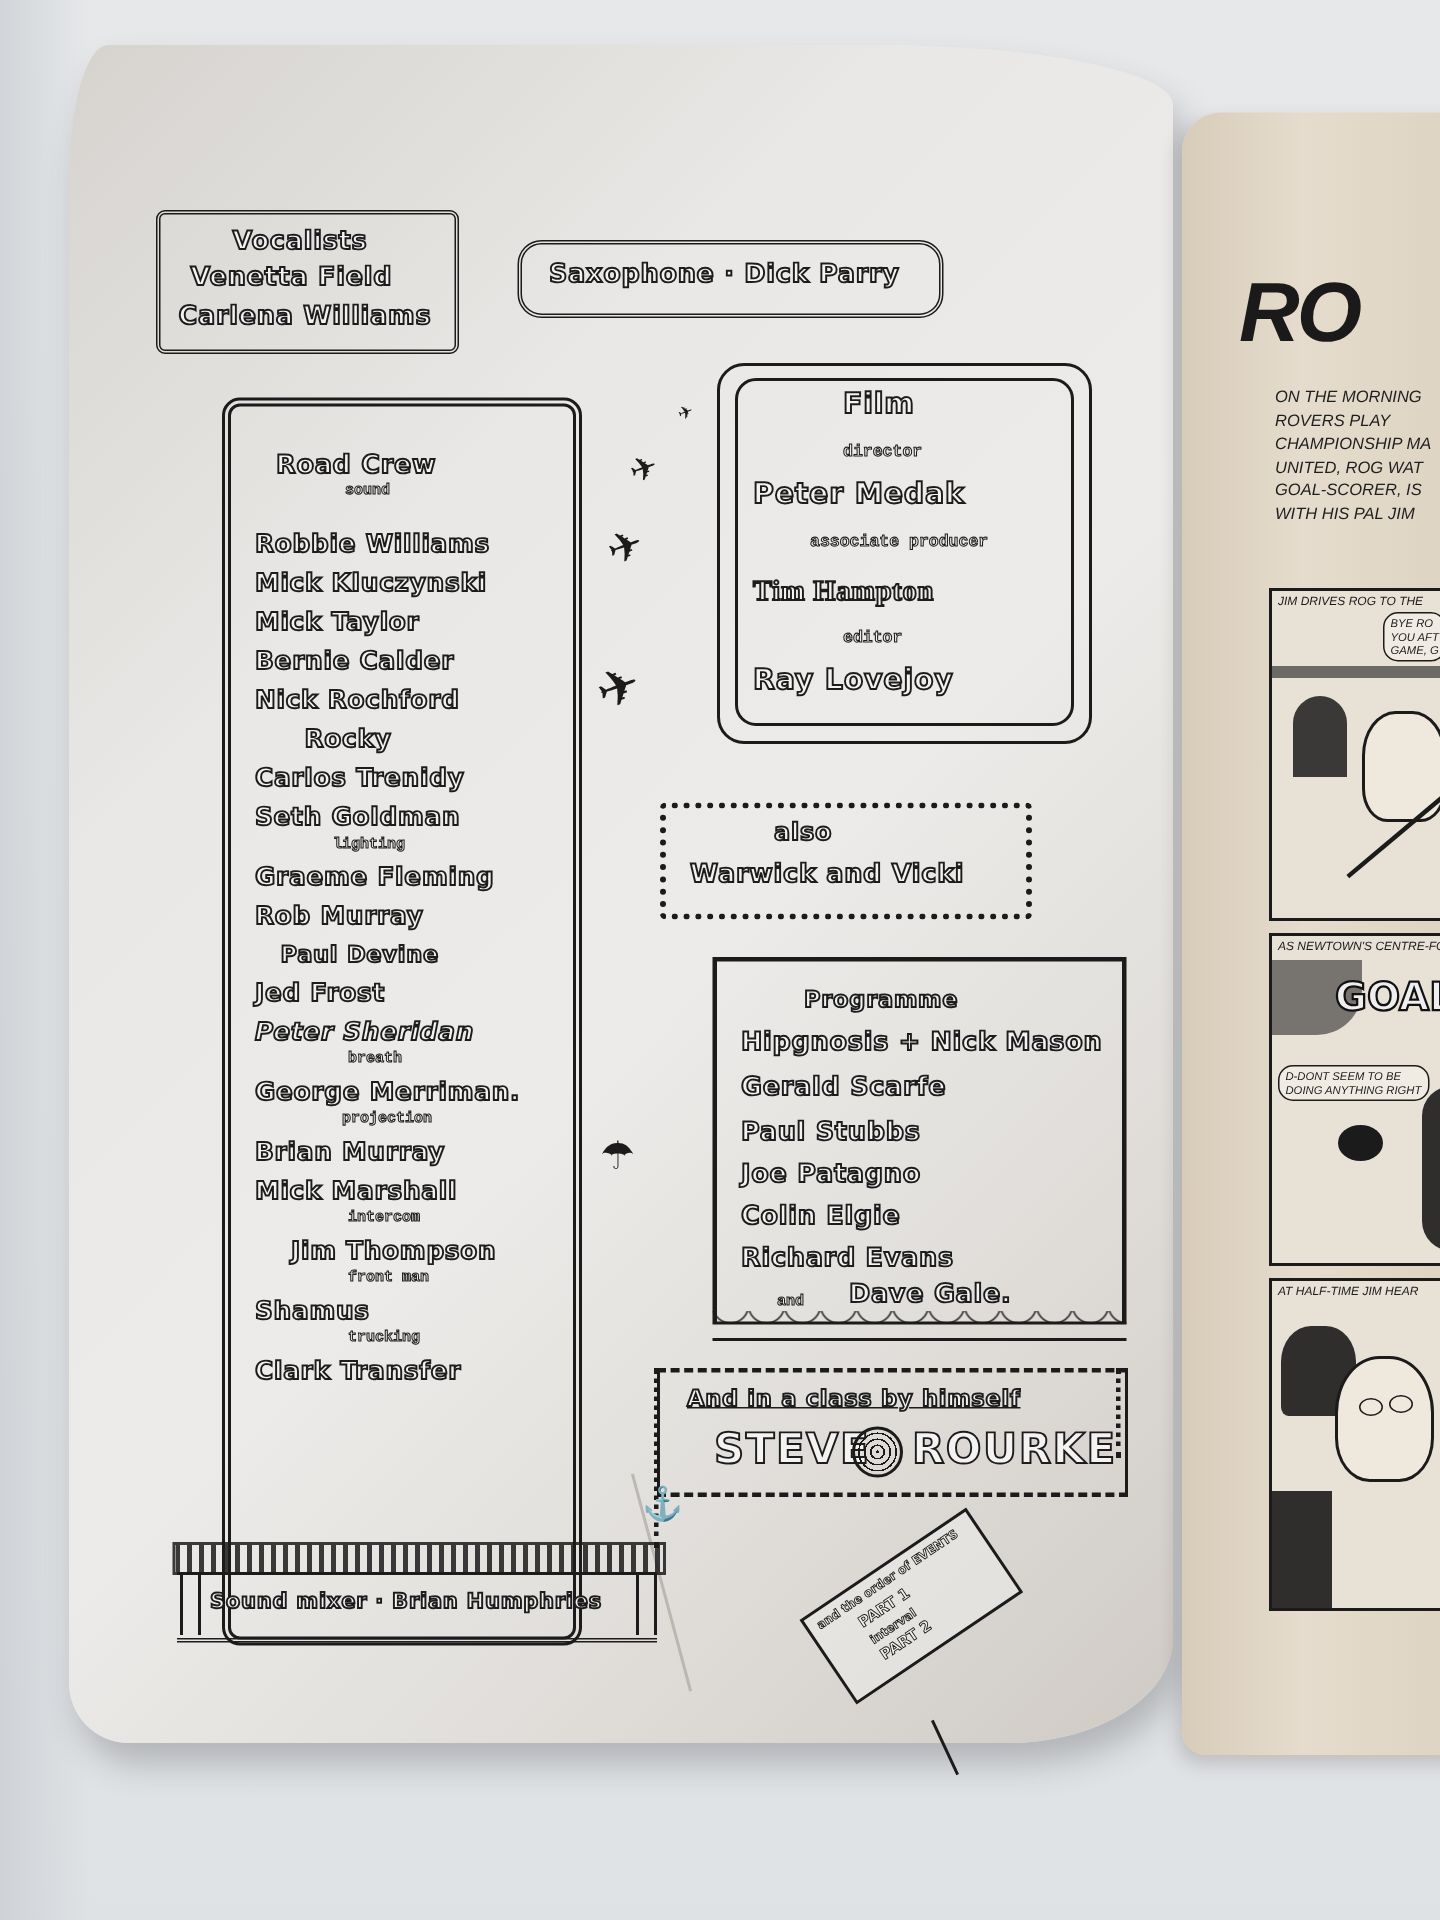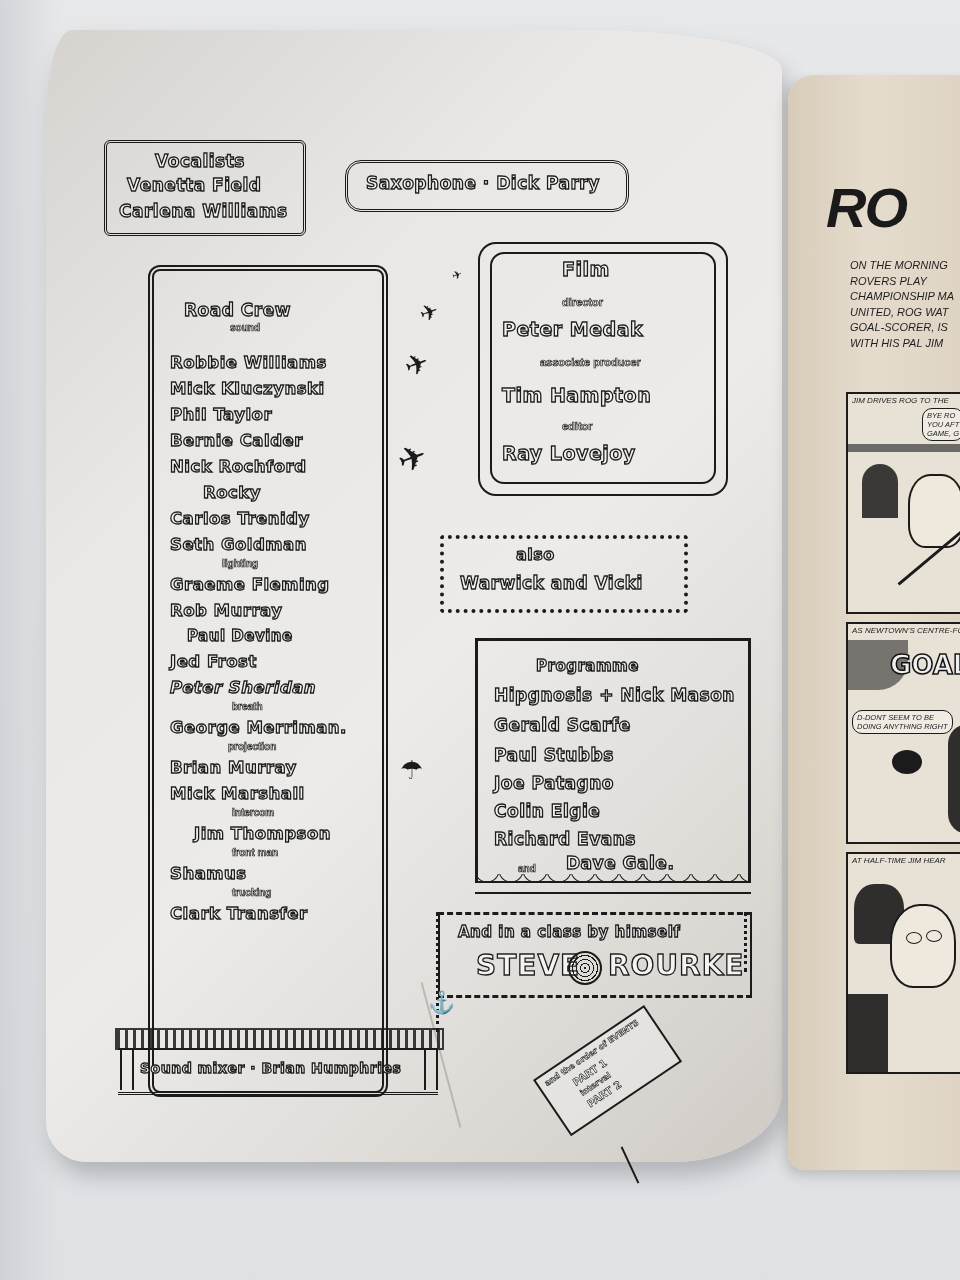--- a/index.html
+++ b/index.html
@@ -32,21 +32,21 @@
   
   .bubble {
     font-family: "DejaVu Sans", sans-serif;
     font-weight: bold;
     color: #f4f3f1;
     -webkit-text-stroke: 1.3px #1c1c1c;
     letter-spacing: .5px;
     white-space: nowrap;
   }
   .small-role {
-    font-family: Liberation Sans, sans-serif;
+    font-family: Liberation Mono, monospace;
     font-weight: bold; font-size: 10px;
     color:#efeeec; -webkit-text-stroke: .7px #1c1c1c;
     white-space: nowrap;
   }
 
   .frame { position:absolute; border:2px solid #1b1b1b; }
 
   
   .vocal-box { left:104px; top:140px; width:196px; height:90px; border-radius:6px;
     border: 3px double #1b1b1b; }
@@ -125,21 +125,21 @@
 <div class="frame sax-box">
   <div class="bubble" style="position:absolute;left:18px;top:10px;font-size:17px;">Saxophone · Dick Parry</div>
 </div>
 
 <div class="frame crew-box"></div>
 <div class="positioned" style="left:170px;top:300px;width:200px;">
   <div class="bubble" style="font-size:17px;margin-left:14px;">Road Crew</div>
   <div class="small-role" style="margin-left:60px;margin-top:2px;">sound</div>
   <div class="bubble" style="font-size:16.5px;margin-top:20px;">Robbie Williams</div>
   <div class="bubble" style="font-size:16.5px;margin-top:7px;">Mick Kluczynski</div>
-  <div class="bubble" style="font-size:16.5px;margin-top:7px;">Phil Taylor</div>
+  <div class="bubble" style="font-size:16.5px;margin-top:7px;">Mick Taylor</div>
   <div class="bubble" style="font-size:16.5px;margin-top:7px;">Bernie Calder</div>
   <div class="bubble" style="font-size:16.5px;margin-top:7px;">Nick Rochford</div>
   <div class="bubble" style="font-size:16.5px;margin-top:7px;margin-left:33px;">Rocky</div>
   <div class="bubble" style="font-size:16.5px;margin-top:7px;">Carlos Trenidy</div>
   <div class="bubble" style="font-size:16.5px;margin-top:7px;">Seth Goldman</div>
   <div class="small-role" style="margin-left:52px;margin-top:4px;">lighting</div>
   <div class="bubble" style="font-size:16.5px;margin-top:6px;">Graeme Fleming</div>
   <div class="bubble" style="font-size:16.5px;margin-top:7px;">Rob Murray</div>
   <div class="bubble" style="font-size:15px;margin-top:7px;padding-left:17px;">Paul Devine</div>
   <div class="bubble" style="font-size:16.5px;margin-top:7px;">Jed Frost</div>
@@ -161,21 +161,21 @@
 <div class="plane" style="left:405px;top:348px;">✈</div>
 <div class="plane" style="left:398px;top:438px;font-size:34px;">✈</div>
 <div class="plane" style="left:452px;top:268px;font-size:12px;">✈</div>
 
 <div class="frame film-box">
   <div class="film-inner"></div>
   <div class="bubble" style="position:absolute;left:82px;top:14px;font-size:19px;">Film</div>
   <div class="small-role" style="position:absolute;left:82px;top:52px;font-size:11px;">director</div>
   <div class="bubble" style="position:absolute;left:22px;top:74px;font-size:19px;">Peter Medak</div>
   <div class="small-role" style="position:absolute;left:60px;top:112px;font-size:11px;">associate producer</div>
-  <div class="bubble" style="position:absolute;left:22px;top:140px;font-size:19px;">Tim Hampton</div>
+  <div class="bubble" style="position:absolute;left:22px;top:140px;font-size:19px;font-family:Liberation Serif, serif;">Tim Hampton</div>
   <div class="small-role" style="position:absolute;left:82px;top:176px;font-size:11px;">editor</div>
   <div class="bubble" style="position:absolute;left:22px;top:198px;font-size:19px;">Ray Lovejoy</div>
 </div>
 
 <div class="frame warwick-box">
   <div class="bubble" style="position:absolute;left:72px;top:6px;font-size:16px;">also</div>
   <div class="bubble" style="position:absolute;left:16px;top:34px;font-size:17px;">Warwick and Vicki</div>
 </div>
 
 <div class="frame prog-box">
@@ -187,21 +187,21 @@
   <div class="bubble" style="position:absolute;left:16px;top:160px;font-size:17px;">Colin Elgie</div>
   <div class="bubble" style="position:absolute;left:16px;top:188px;font-size:17px;">Richard Evans</div>
   <div class="small-role" style="position:absolute;left:40px;top:222px;">and</div>
   <div class="bubble" style="position:absolute;left:88px;top:212px;font-size:17px;">Dave Gale.</div>
 </div>
 <div class="prog-scallop"></div>
 
 <div class="umbrella">☂</div>
 
 <div class="frame steve-box">
-  <div class="bubble" style="position:absolute;left:18px;top:8px;font-size:15px;">And in a class by himself</div>
+  <div class="bubble" style="position:absolute;left:18px;top:8px;font-size:15px;text-decoration:underline;">And in a class by himself</div>
   <div class="bubble" style="position:absolute;left:36px;top:34px;font-size:28px;letter-spacing:1px;">STEVE</div>
   <div class="positioned" style="left:128px;top:36px;width:30px;height:30px;border:2px solid #1b1b1b;border-radius:50%;background:repeating-radial-gradient(circle,#1b1b1b 0 1px,transparent 1px 4px);"></div>
   <div class="bubble" style="position:absolute;left:168px;top:34px;font-size:28px;letter-spacing:1px;">ROURKE</div>
 </div>
 <div class="chain-left"></div>
 <div class="chain-right"></div>
 <div class="anchor">⚓</div>
 
 <div class="temple-roof"></div>
 <div class="frame temple-box">

